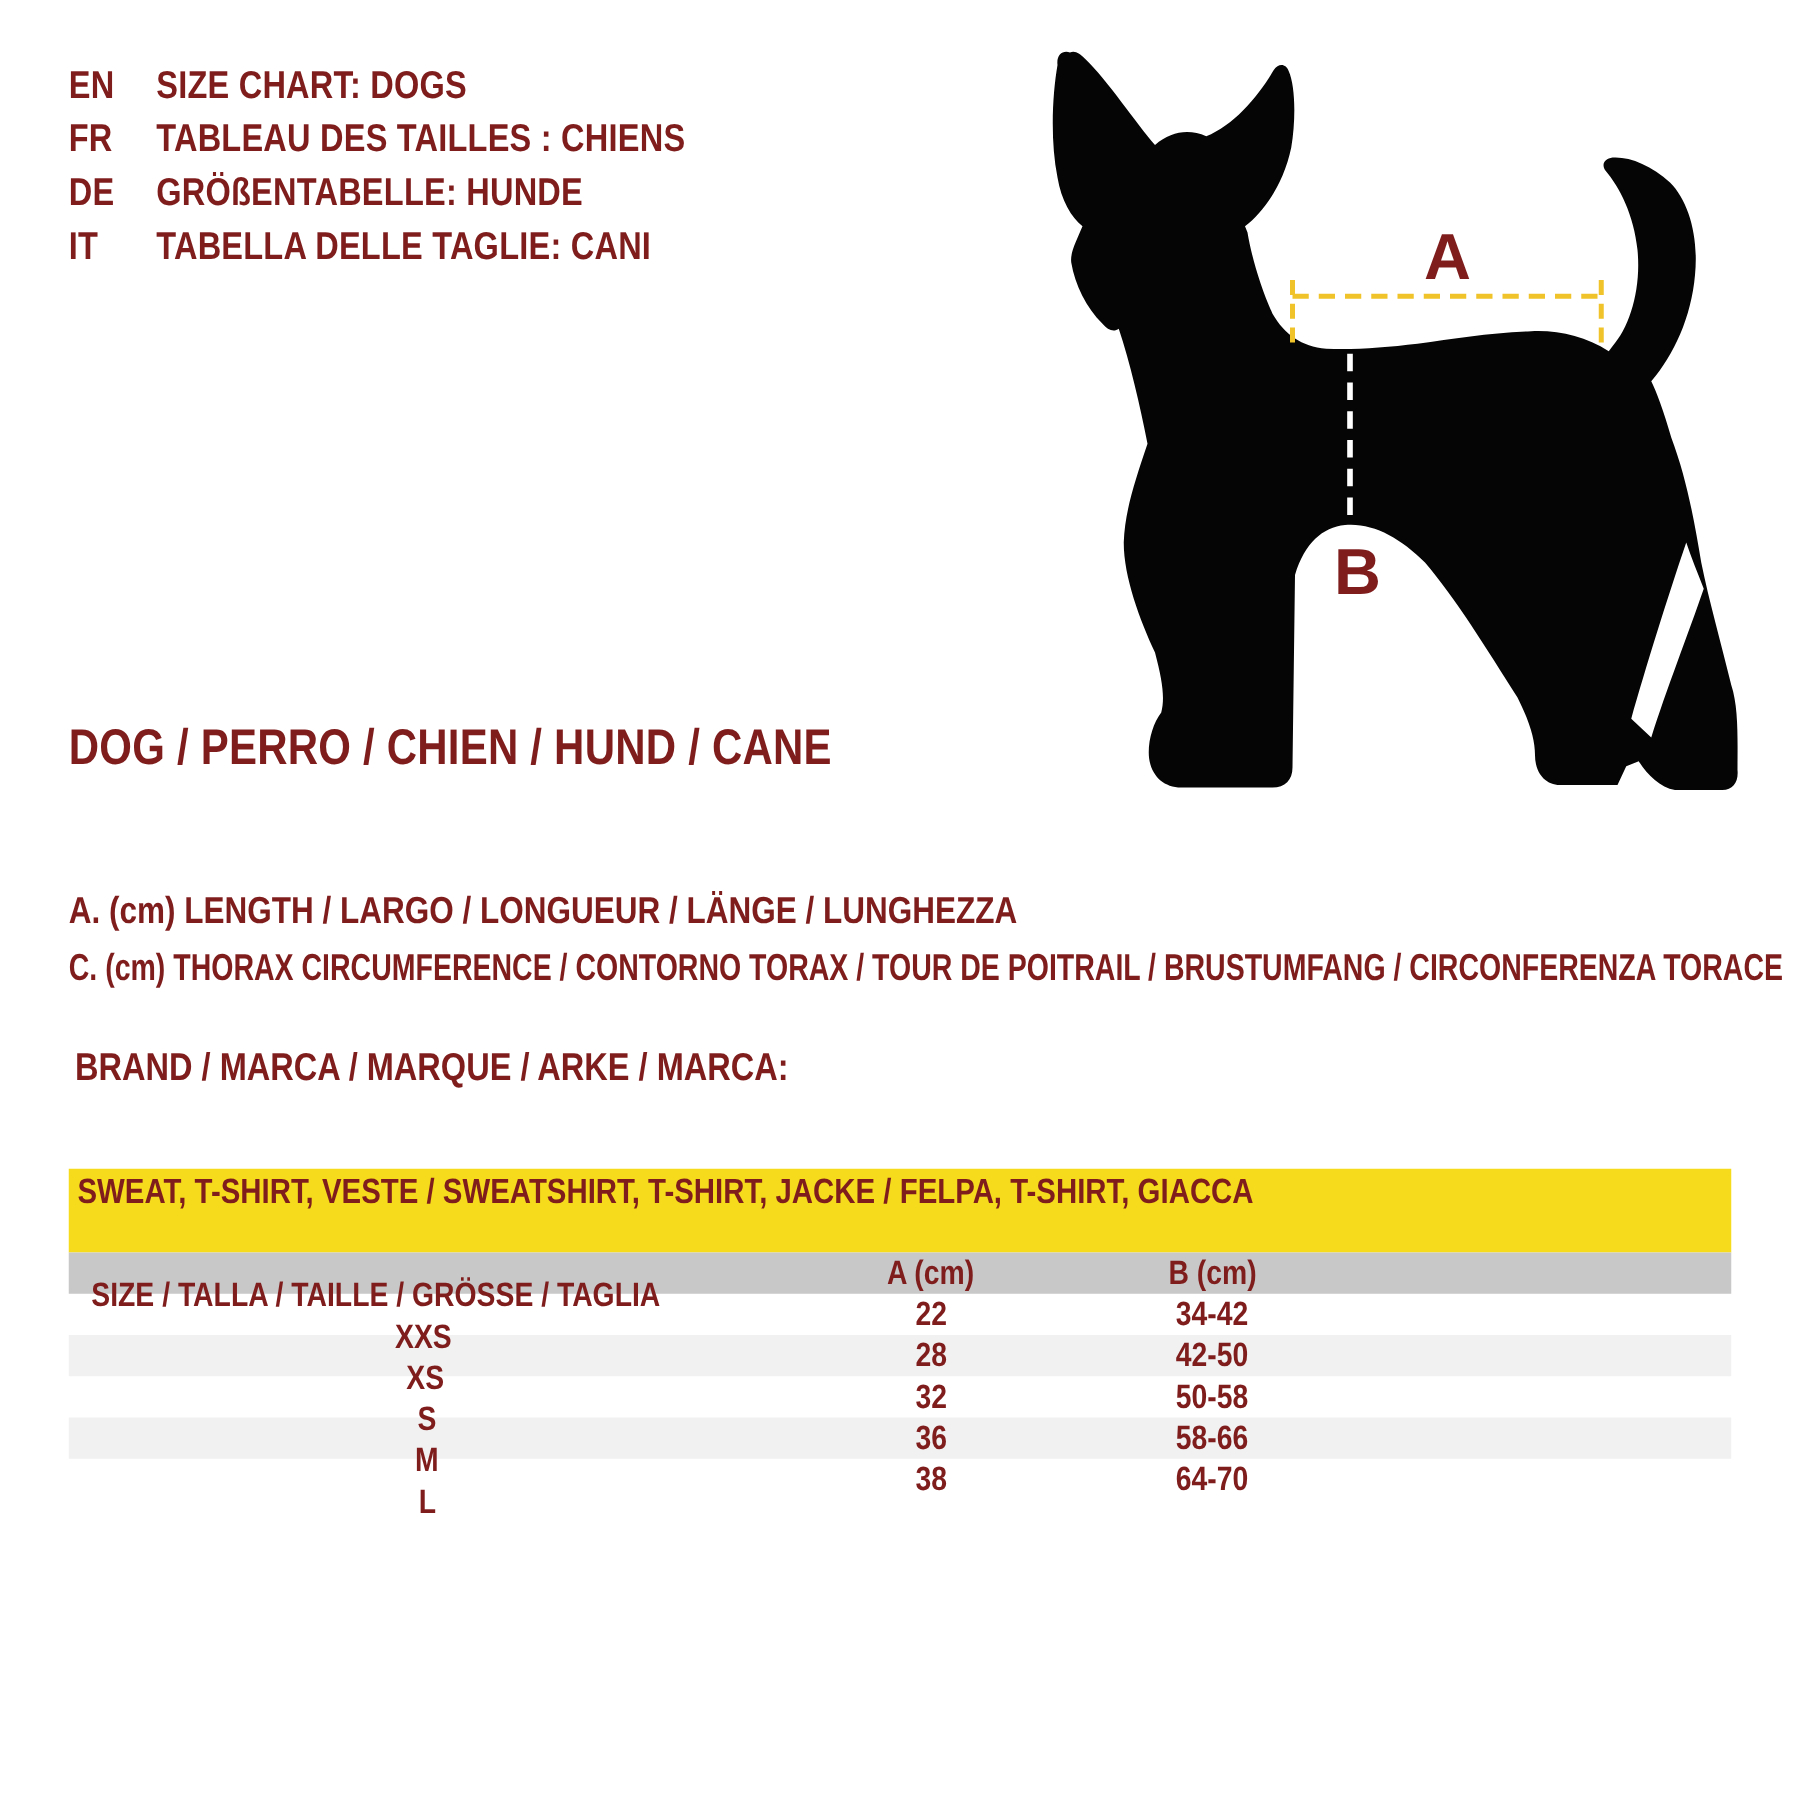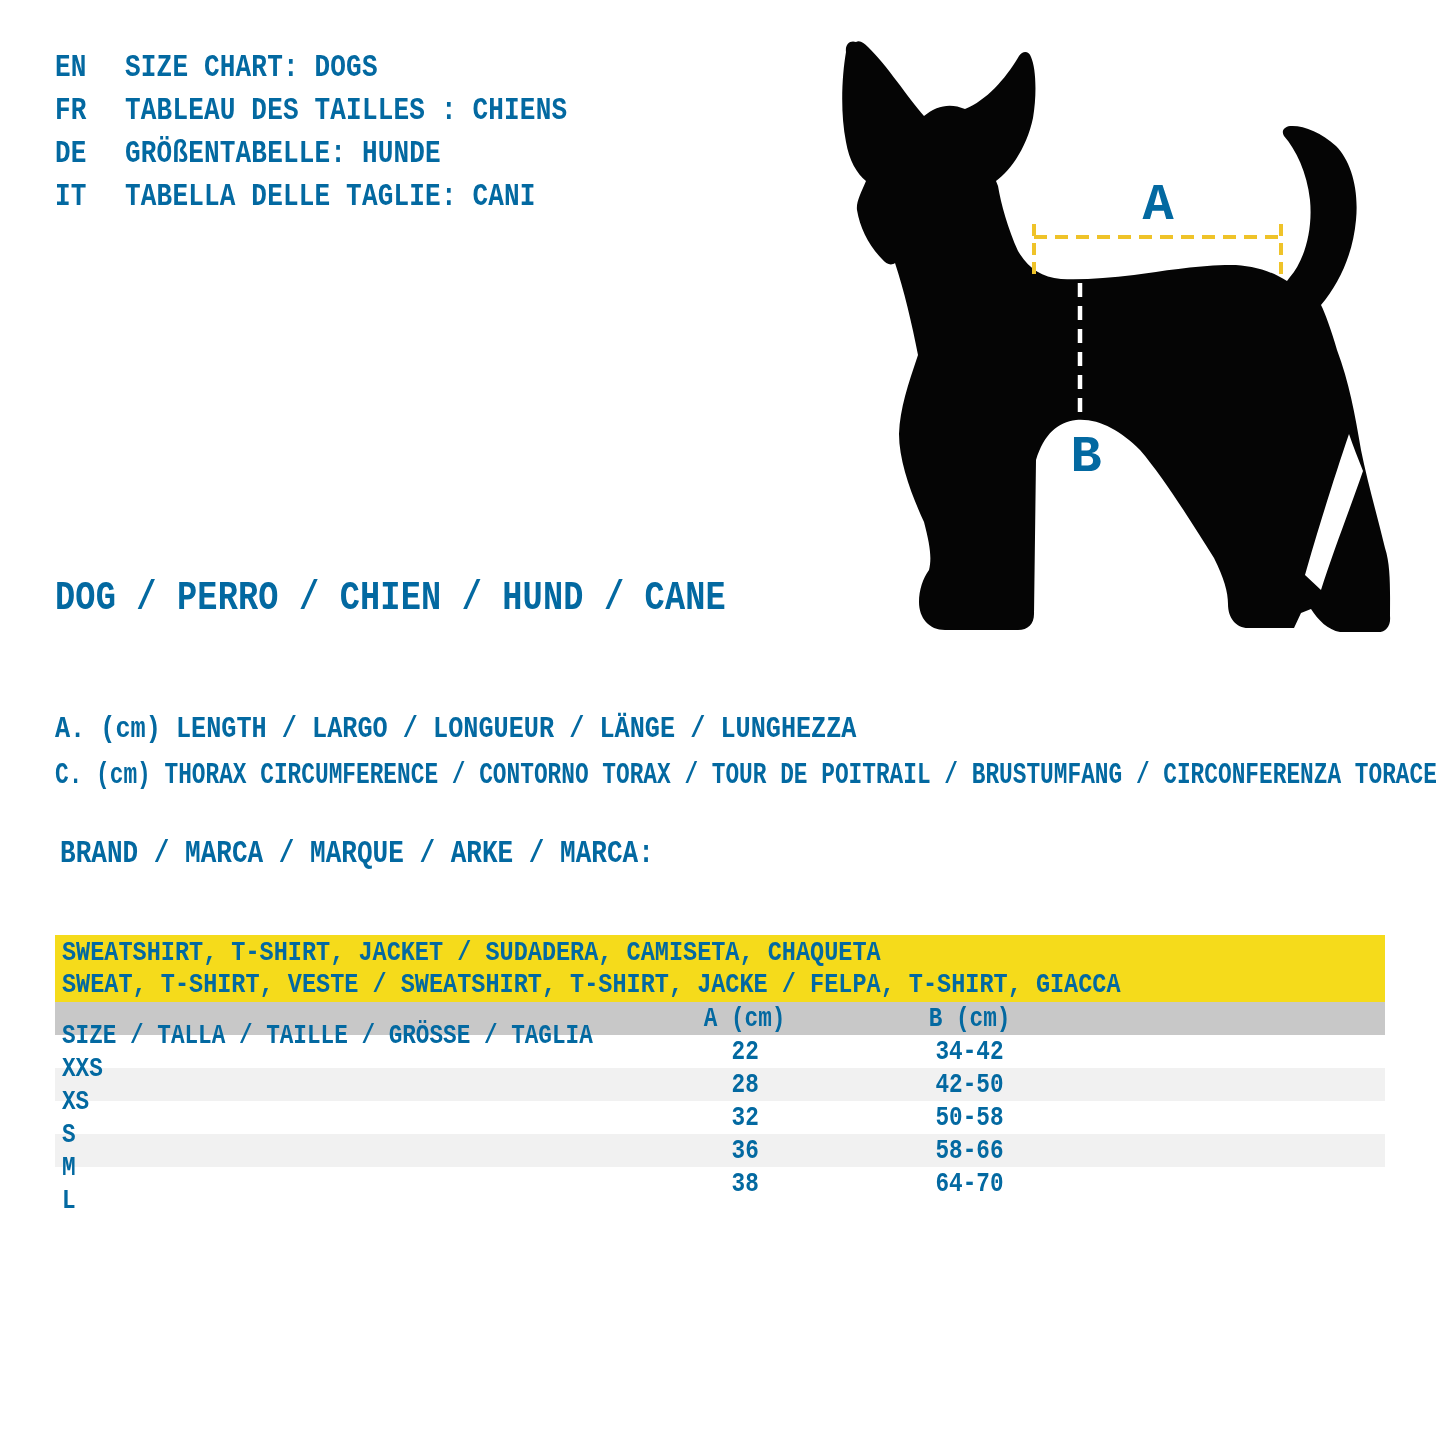--- a/index.html
+++ b/index.html
@@ -1,18 +1,18 @@
 <!DOCTYPE html>
 <html><head>
 <meta charset="utf-8">
 <style>
   html,body{margin:0;padding:0;background:#fff;}
   .page{
     position:relative;width:1445px;height:1445px;background:#ffffff;
-    font-family:Liberation Mono, monospace;color:#0369a1;
+    font-family:Liberation Sans, sans-serif;color:#7f1d1d;
     overflow:hidden;
   }
   
   .cx{display:inline-block;transform:scaleX(.84);transform-origin:0 50%;white-space:nowrap;}
   .cx2{display:inline-block;transform:scaleX(.76);transform-origin:0 50%;white-space:nowrap;}
   .cxc{display:inline-block;transform:scaleX(.84);white-space:nowrap;} 
 
   
   .langs{position:absolute;left:55px;top:46px;font-size:31px;line-height:43px;font-weight:bold;letter-spacing:.2px;}
   .lrow{display:flex;}
@@ -30,21 +30,21 @@
 
   .brand{position:absolute;left:60px;top:836px;font-size:31px;font-weight:bold;}
 
   
   .size-table{position:absolute;left:55px;top:935px;width:1330px;}
   .t-yellow{background:#F5DB1B;height:67px;padding:2px 0 0 7px;box-sizing:border-box;
             font-weight:bold;font-size:28px;line-height:32px;}
   .t-row{display:flex;align-items:center;height:33px;font-size:27px;font-weight:bold;}
   .t-head{background:#C8C8C8;}
   .t-row.stripe{background:#F1F1F1;}
-  .c1{width:570px;flex:0 0 570px;padding-left:7px;box-sizing:border-box;text-align:left;margin-top:35px;}
+  .c1{width:570px;flex:0 0 570px;padding-left:7px;box-sizing:border-box;text-align:center;margin-top:35px;}
   .c2{width:240px;flex:0 0 240px;text-align:center;}
   .c3{width:210px;flex:0 0 210px;text-align:center;}
 </style>
 </head>
 <body>
 
 <div class="page">
 
   <div class="langs">
     <div class="lrow">
@@ -139,21 +139,20 @@
     <div><span class="cx">A. (cm) LENGTH / LARGO / LONGUEUR / LÄNGE / LUNGHEZZA</span></div>
     <div><span class="cx2">C. (cm) THORAX CIRCUMFERENCE / CONTORNO TORAX / TOUR DE POITRAIL / BRUSTUMFANG / CIRCONFERENZA TORACE</span></div>
   </div>
 
   <div class="brand">
     <span class="cx">BRAND / MARCA / MARQUE / ARKE / MARCA:</span>
   </div>
 
   <div class="size-table">
     <div class="t-yellow">
-      <div><span class="cx">SWEATSHIRT, T-SHIRT, JACKET / SUDADERA, CAMISETA, CHAQUETA</span></div>
       <div><span class="cx">SWEAT, T-SHIRT, VESTE / SWEATSHIRT, T-SHIRT, JACKE / FELPA, T-SHIRT, GIACCA</span></div>
     </div>
 
     <div class="t-row t-head">
       <div class="c1"><span class="cx">SIZE / TALLA / TAILLE / GRÖSSE / TAGLIA</span></div>
       <div class="c2"><span class="cxc">A (cm)</span></div>
       <div class="c3"><span class="cxc">B (cm)</span></div>
     </div>
 
     <div class="t-row">

